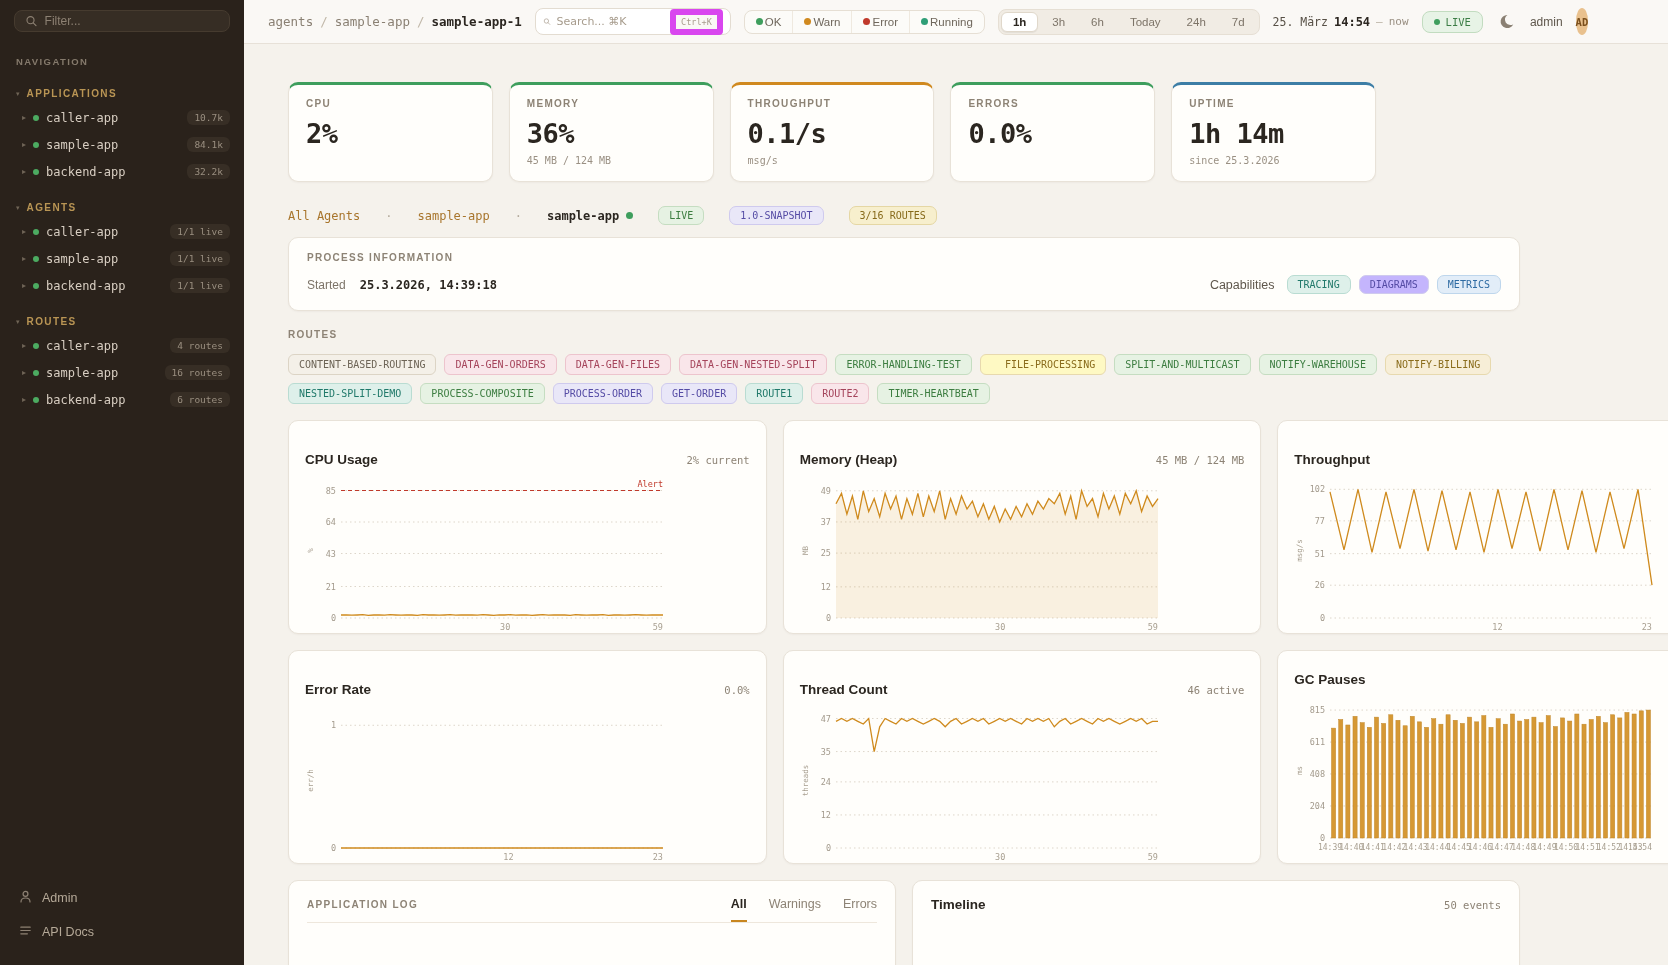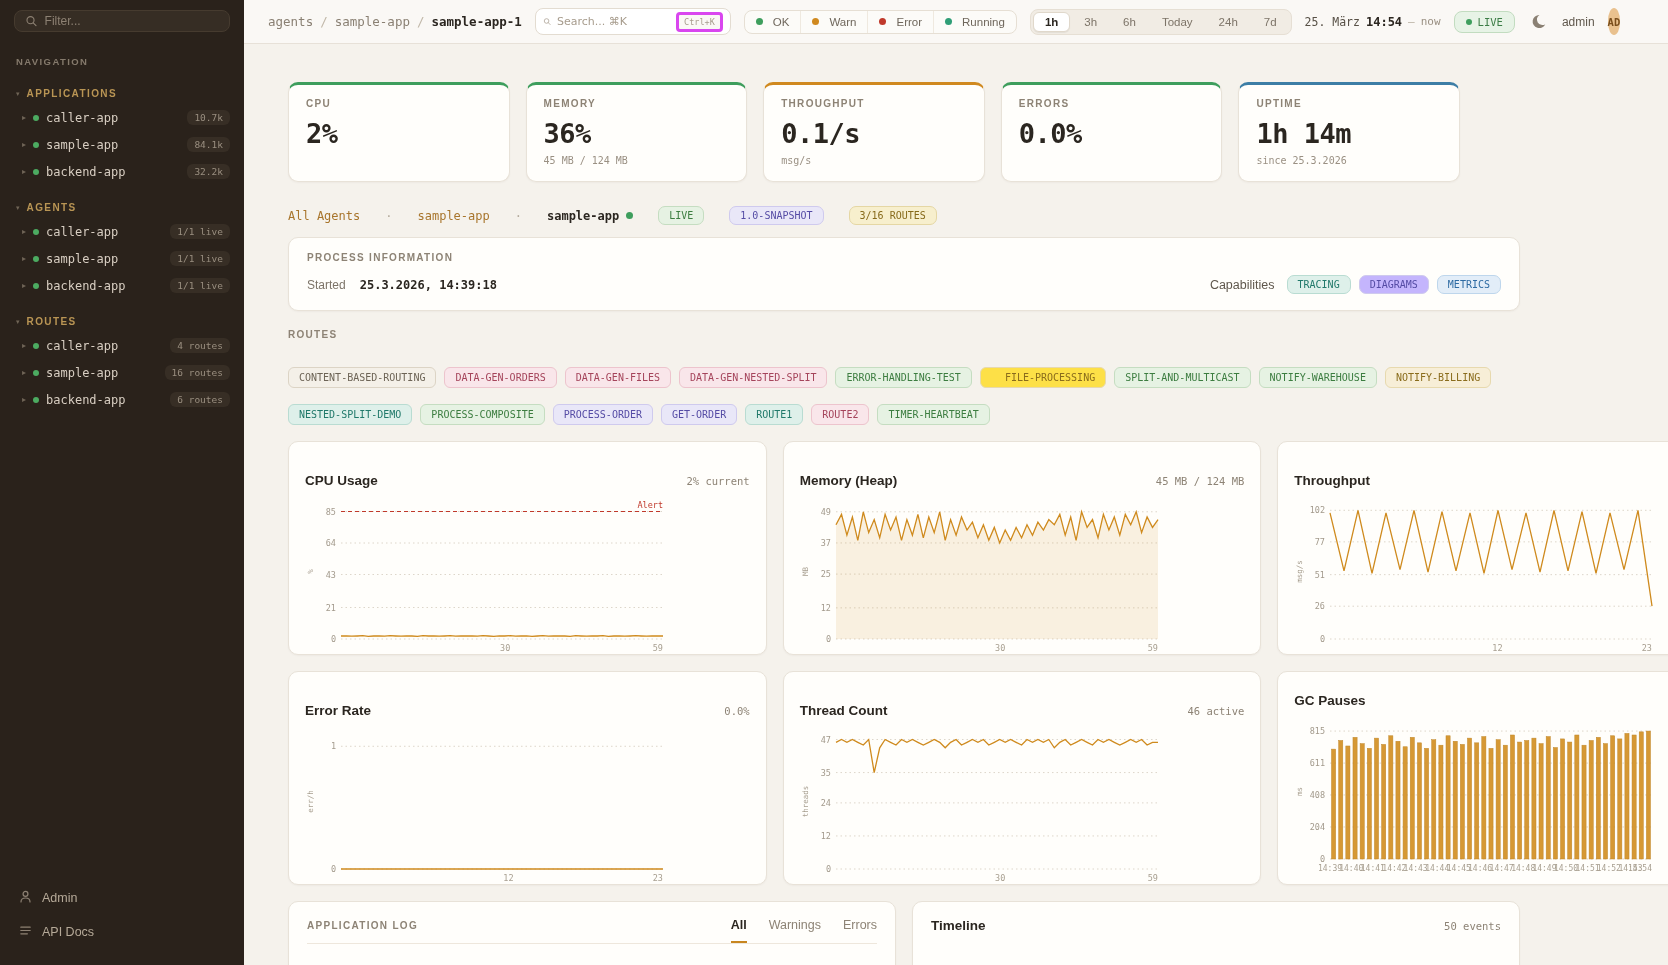--- a/index.html
+++ b/index.html
@@ -31,23 +31,23 @@
 
   
   .topbar { position:absolute; left:244px; right:0; top:0; height:44px; background:#faf8f5; border-bottom:1px solid #e7e1d8; display:flex; align-items:center; padding:0 122px 0 24px; gap:13px; z-index:9; }
   .breadcrumb { display:flex; align-items:center; gap:7px; font-family:"DejaVu Sans Mono", monospace; font-size:12.5px; white-space:nowrap; }
   .bc-item { color:#8a8073; cursor:pointer; }
   .bc-item.current { color:#2b2620; font-weight:bold; }
   .bc-sep { color:#c0b7a8; }
   .searchbox { width:196px; height:27px; border:1px solid #e3dcd1; border-radius:8px; background:#fff; display:flex; align-items:center; gap:6px; padding:0 7px; color:#a79c8d; flex:0 0 auto; }
   .searchbox input { border:none; outline:none; background:transparent; font-size:11px; color:#6f675c; width:100%; font-family:"DejaVu Sans", sans-serif; }
   .searchbox input::placeholder { color:#a79c8d; }
-  .kbd { border:3px solid #d946ef; border-radius:4px; font-size:8.5px; padding:2px 5px; color:#a79c8d; background:#faf8f5; font-family:"DejaVu Sans Mono", monospace; white-space:nowrap; }
+  .kbd { border:6px solid #d946ef; border-radius:4px; font-size:8.5px; padding:2px 5px; color:#a79c8d; background:#faf8f5; font-family:"DejaVu Sans Mono", monospace; white-space:nowrap; }
   .chip-group { display:flex; border:1px solid #e6dfd4; border-radius:8px; background:#fcfbf8; overflow:hidden; flex:0 0 auto; }
-  .status-chip { display:flex; gap:10px; align-items:center; padding:5px 11px; font-size:11.5px; color:#6f675c; border-left:1px solid #efe9df; cursor:pointer; white-space:nowrap; }
+  .status-chip { display:flex; gap:2px; align-items:center; padding:5px 11px; font-size:11.5px; color:#6f675c; border-left:1px solid #efe9df; cursor:pointer; white-space:nowrap; }
   .status-chip:first-child { border-left:none; }
   .s-dot { width:7px; height:7px; border-radius:50%; }
   .range-group { display:flex; border:1px solid #e6dfd4; background:#f1ece4; border-radius:8px; padding:2px; gap:2px; flex:0 0 auto; }
   .range-btn { padding:3px 11px; font-size:11.5px; color:#7d7468; border-radius:6px; border:1px solid transparent; background:transparent; cursor:pointer; font-family:"Liberation Sans", sans-serif; white-space:nowrap; }
   .range-btn.active { background:#fff; color:#2b2620; border-color:#e0d8cb; box-shadow:0 1px 1px rgba(0,0,0,.06); font-weight:bold; }
   .date-cluster { display:flex; align-items:center; gap:6px; font-family:"DejaVu Sans Mono", monospace; white-space:nowrap; cursor:pointer; }
   .date-d { font-size:11.5px; color:#575046; }
   .date-t { font-size:12px; color:#2b2620; font-weight:bold; }
   .date-sep { color:#b5ac9e; font-size:11px; }
   .date-now { color:#9a9083; font-size:11px; }
@@ -55,21 +55,21 @@
   .live-dot { width:6px; height:6px; border-radius:50%; background:#3e9e5d; }
   .moon-btn { background:none; border:none; color:#8a8073; cursor:pointer; display:flex; align-items:center; padding:2px; }
   .user-name { font-size:12px; color:#5f574c; }
   .avatar { width:27px; height:27px; border-radius:50%; background:#e9c18e; color:#7a4f1d; font-size:10.5px; font-weight:bold; display:flex; align-items:center; justify-content:center; cursor:pointer; font-family:"DejaVu Sans Mono", monospace; }
 
   
   .main { position:absolute; left:244px; top:44px; right:0; bottom:0; overflow:hidden; }
   .content { padding:38px 0 0 44px; width:1276px; }
   .card { background:#fffefb; border:1px solid #e8e2d8; border-radius:10px; box-shadow:0 1px 2px rgba(40,30,10,.04); }
 
-  .stats-grid { display:grid; grid-template-columns:repeat(5,1fr); gap:16px; width:1172px; }
+  .stats-grid { display:grid; grid-template-columns:repeat(5,1fr); gap:16px; width:1088px; }
   .stat-card { border-top-width:3px; border-top-style:solid; padding:13px 17px 11px; min-height:100px; }
   .stat-label { font-size:10px; letter-spacing:1.3px; color:#8d8375; font-weight:bold; }
   .stat-value { font-family:"DejaVu Sans Mono", monospace; font-size:27px; font-weight:bold; color:#2b2620; margin-top:9px; letter-spacing:-.5px; }
   .stat-sub { font-size:10px; color:#9a9083; margin-top:6px; font-family:"DejaVu Sans Mono", monospace; }
 
   .agent-bar { margin-top:24px; display:flex; align-items:center; gap:25px; font-family:"DejaVu Sans Mono", monospace; font-size:12px; width:1232px; }
   .agent-link { color:#a8752c; cursor:pointer; }
   .agent-sep { color:#b5ac9e; }
   .agent-current { color:#2b2620; font-weight:bold; display:flex; align-items:center; gap:7px; }
   .agent-dot { width:7px; height:7px; border-radius:50%; background:#3e9e5d; }
@@ -79,21 +79,21 @@
   .card-label { font-size:10px; letter-spacing:1.3px; color:#8d8375; font-weight:bold; }
   .process-row { margin-top:12px; display:flex; justify-content:space-between; align-items:center; }
   .process-left { display:flex; align-items:center; gap:14px; }
   .muted-label { font-size:12px; color:#7d7468; }
   .mono-strong { font-family:"DejaVu Sans Mono", monospace; font-size:12px; font-weight:bold; color:#2b2620; }
   .process-right { display:flex; align-items:center; gap:9px; }
   .cap-label { font-size:12.5px; color:#5f574c; margin-right:3px; }
 
   .routes-sec { margin-top:18px; width:1232px; }
   .sec-title { font-size:10px; letter-spacing:1.3px; color:#8d8375; font-weight:bold; }
-  .chips { margin-top:27px; display:flex; flex-wrap:wrap; gap:16px 8px; }
+  .chips { margin-top:14px; display:flex; flex-wrap:wrap; gap:8px 8px; }
   .chip { font-family:"DejaVu Sans Mono", monospace; font-size:10px; padding:4px 10px; border-radius:6px; border:1px solid; cursor:pointer; }
 
   .charts-grid { margin-top:16px; display:grid; grid-template-columns:repeat(3,1fr); gap:16px; width:1468px; }
   .chart-card { padding:13px 16px 6px; height:214px; }
   .chart-head { display:flex; justify-content:space-between; align-items:baseline; }
   .chart-title { font-size:13.5px; font-weight:bold; color:#2b2620; }
   .chart-value { font-size:10.5px; color:#8d8375; font-family:"DejaVu Sans Mono", monospace;margin-top:20px; }
   .chart-area { position:relative; height:158px; margin-top:8px; }
 
   .bottom-grid { margin-top:16px; display:grid; grid-template-columns:1fr 1fr; gap:16px; width:1232px; }
@@ -345,21 +345,21 @@
       </section>
 
       <div class="routes-sec">
         <div class="sec-title">ROUTES</div>
         <div class="chips" id="route-chips">
             <span class="chip" style="background: rgb(244, 240, 232); border-color: rgb(220, 212, 197); color: rgb(109, 100, 86);">CONTENT-BASED-ROUTING</span>
             <span class="chip" style="background: rgb(249, 230, 234); border-color: rgb(237, 196, 205); color: rgb(165, 68, 91);">DATA-GEN-ORDERS</span>
             <span class="chip" style="background: rgb(249, 230, 234); border-color: rgb(237, 196, 205); color: rgb(165, 68, 91);">DATA-GEN-FILES</span>
             <span class="chip" style="background: rgb(249, 230, 234); border-color: rgb(237, 196, 205); color: rgb(165, 68, 91);">DATA-GEN-NESTED-SPLIT</span>
             <span class="chip" style="background: rgb(230, 242, 227); border-color: rgb(197, 221, 193); color: rgb(60, 125, 64);">ERROR-HANDLING-TEST</span>
-            <span class="chip" style="background: #fde047; border-color: rgb(231, 217, 174); color: rgb(138, 108, 28); padding-left: 24px;">FILE-PROCESSING</span>
+            <span class="chip" style="background: #fef9c3; border-color: rgb(231, 217, 174); color: rgb(138, 108, 28); padding-left: 24px;">FILE-PROCESSING</span>
             <span class="chip" style="background: rgb(230, 242, 227); border-color: rgb(197, 221, 193); color: rgb(60, 125, 64);">SPLIT-AND-MULTICAST</span>
             <span class="chip" style="background: rgb(230, 242, 227); border-color: rgb(197, 221, 193); color: rgb(60, 125, 64);">NOTIFY-WAREHOUSE</span>
             <span class="chip" style="background: rgb(247, 238, 215); border-color: rgb(231, 217, 174); color: rgb(138, 108, 28);">NOTIFY-BILLING</span>
             <span class="chip" style="background: rgb(222, 240, 234); border-color: rgb(185, 220, 210); color: rgb(32, 121, 106);">NESTED-SPLIT-DEMO</span>
             <span class="chip" style="background: rgb(230, 242, 227); border-color: rgb(197, 221, 193); color: rgb(60, 125, 64);">PROCESS-COMPOSITE</span>
             <span class="chip" style="background: rgb(233, 231, 248); border-color: rgb(207, 202, 238); color: rgb(85, 76, 165);">PROCESS-ORDER</span>
             <span class="chip" style="background: rgb(233, 231, 248); border-color: rgb(207, 202, 238); color: rgb(85, 76, 165);">GET-ORDER</span>
             <span class="chip" style="background: rgb(222, 240, 234); border-color: rgb(185, 220, 210); color: rgb(32, 121, 106);">ROUTE1</span>
             <span class="chip" style="background: rgb(249, 230, 234); border-color: rgb(237, 196, 205); color: rgb(165, 68, 91);">ROUTE2</span>
             <span class="chip" style="background: rgb(230, 242, 227); border-color: rgb(197, 221, 193); color: rgb(60, 125, 64);">TIMER-HEARTBEAT</span>

